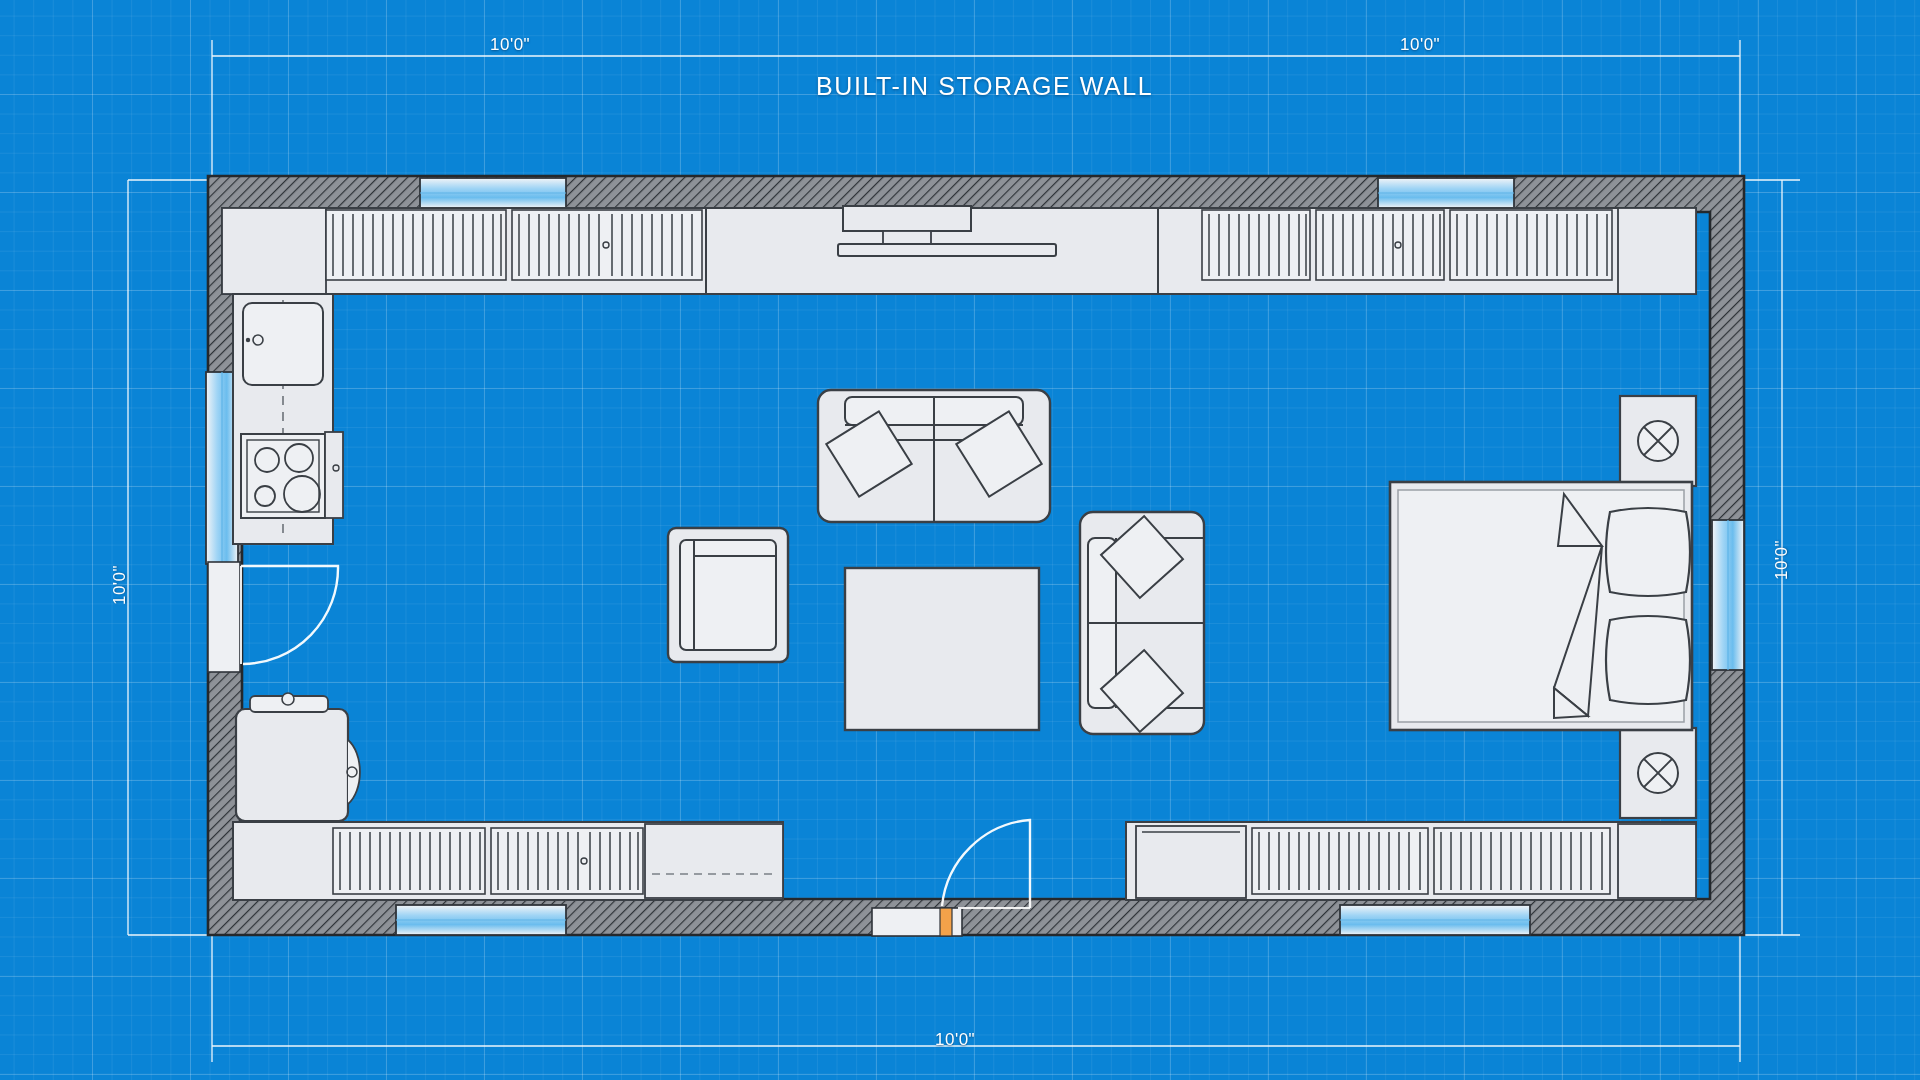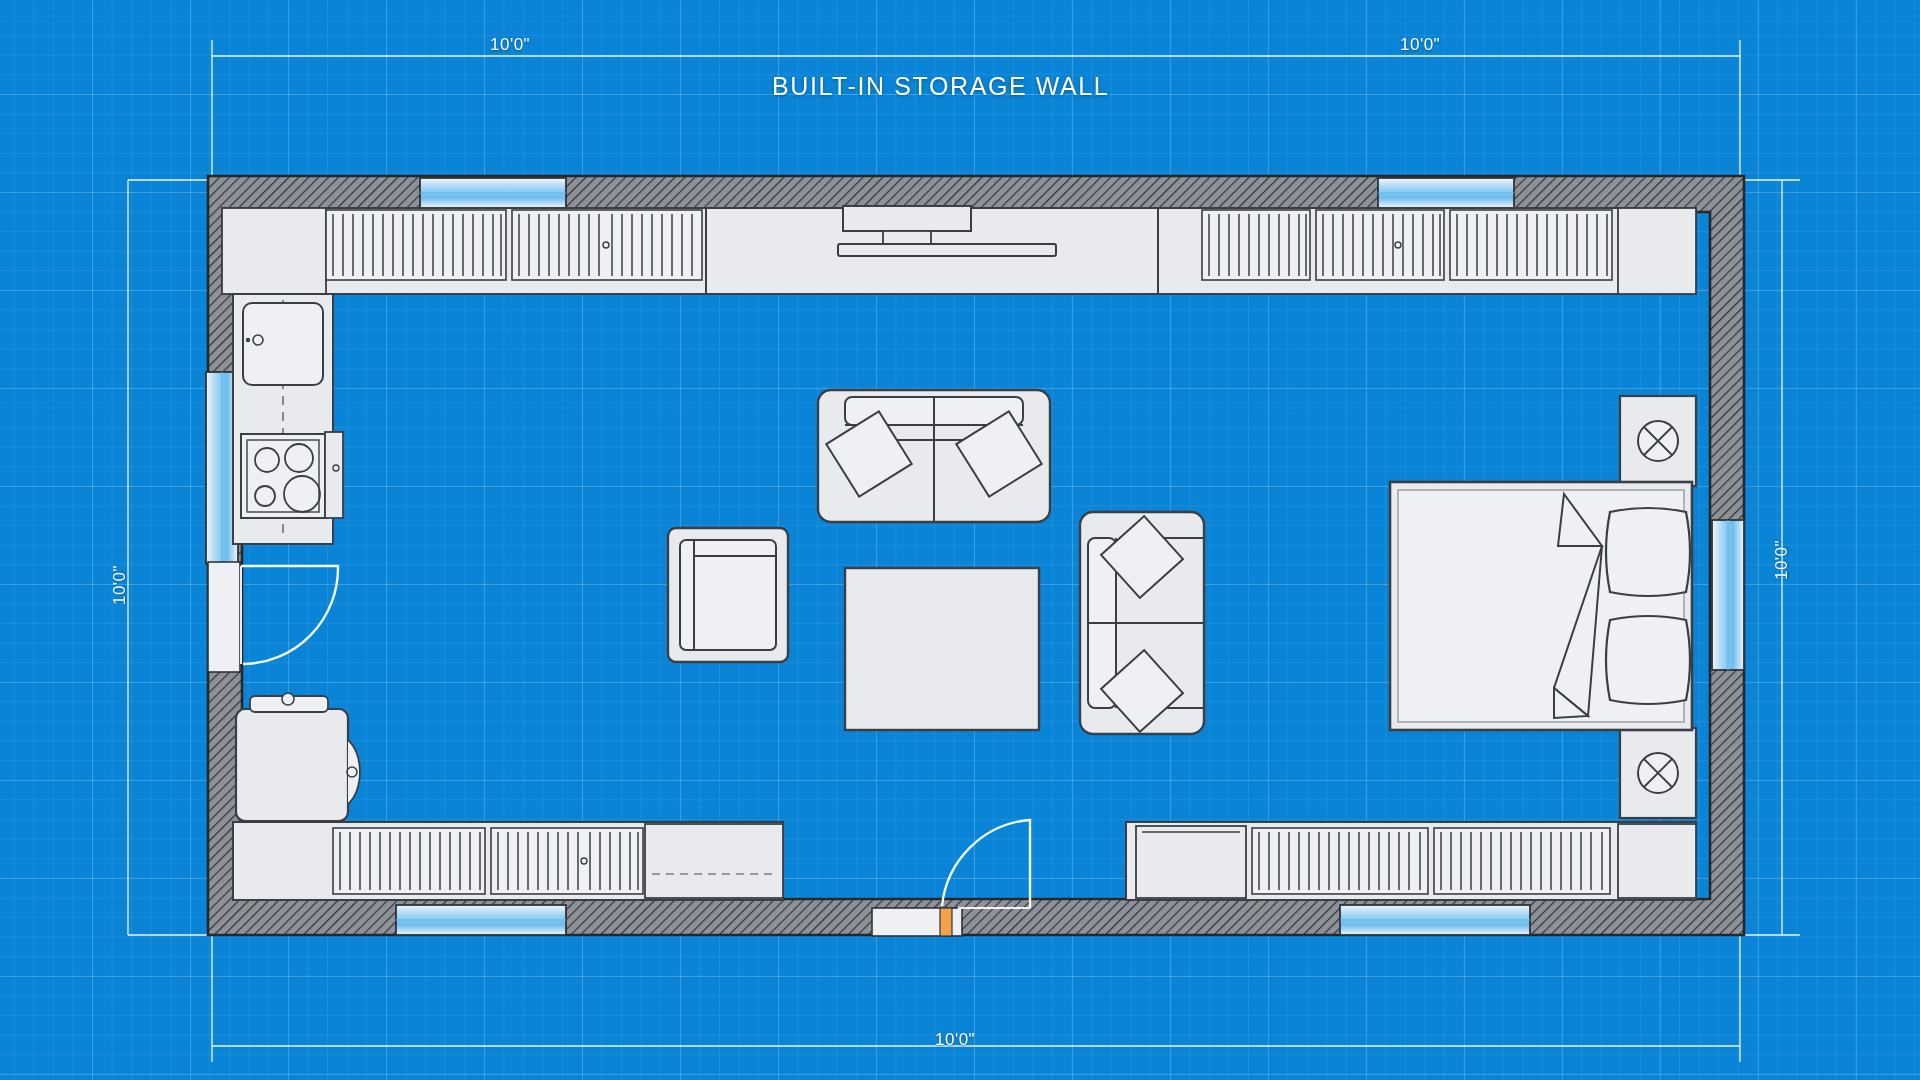--- a/index.html
+++ b/index.html
@@ -326,21 +326,21 @@
 
     <g>
       <rect x="872" y="908" width="90" height="28" fill="#eef0f3" stroke="#2f343a" stroke-width="1.6"></rect>
       <rect x="940" y="908" width="12" height="28" fill="#f3a24a" stroke="#2f343a" stroke-width="1.2"></rect>
       <path d="M1030,908 V820 A96,96 0 0 0 942,906" fill="none" stroke="#ffffff" stroke-width="2.4" opacity="0.95"></path>
       <line x1="1030" y1="908" x2="958" y2="908" stroke="#ffffff" stroke-width="2" opacity="0.9"></line>
     </g>
 
   </svg>
 
-  <div class="title-label" style="left:772px; top:72px;">BUILT-IN STORAGE WALL</div>
+  <div class="title-label" style="left:816px; top:72px;">BUILT-IN STORAGE WALL</div>
 
   <div class="dimtext" style="left:490px; top:35px;">10'0"</div>
 
   <div class="dimtext" style="left:1400px; top:35px;">10'0"</div>
 
   <div class="dimtext rot-left" style="left:90px; top:575px; width:60px; text-align:center;">10'0"</div>
 
   <div class="dimtext rot-right" style="left:1752px; top:550px; width:60px; text-align:center;">10'0"</div>
 
   <div class="dimtext" style="left:935px; top:1030px;">10'0"</div>

